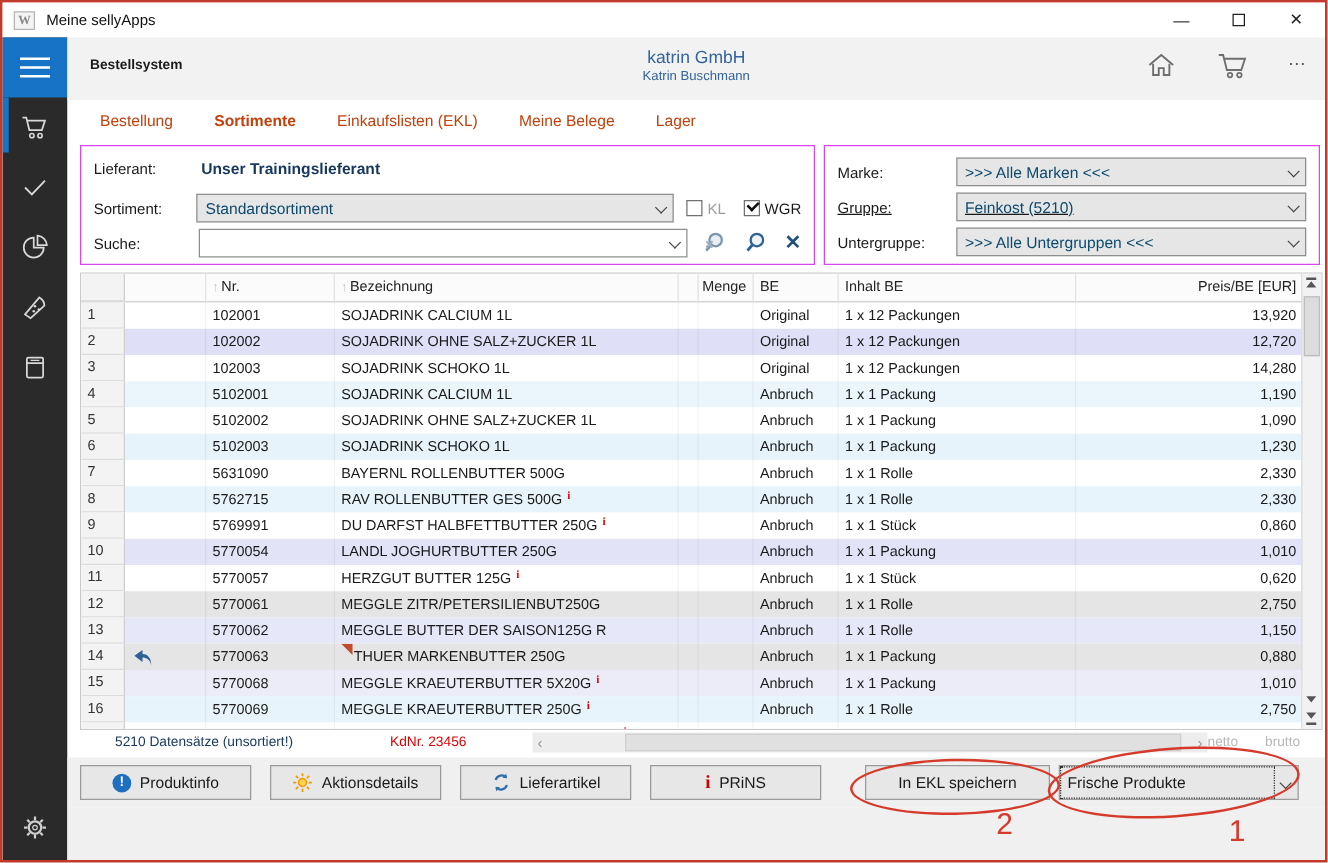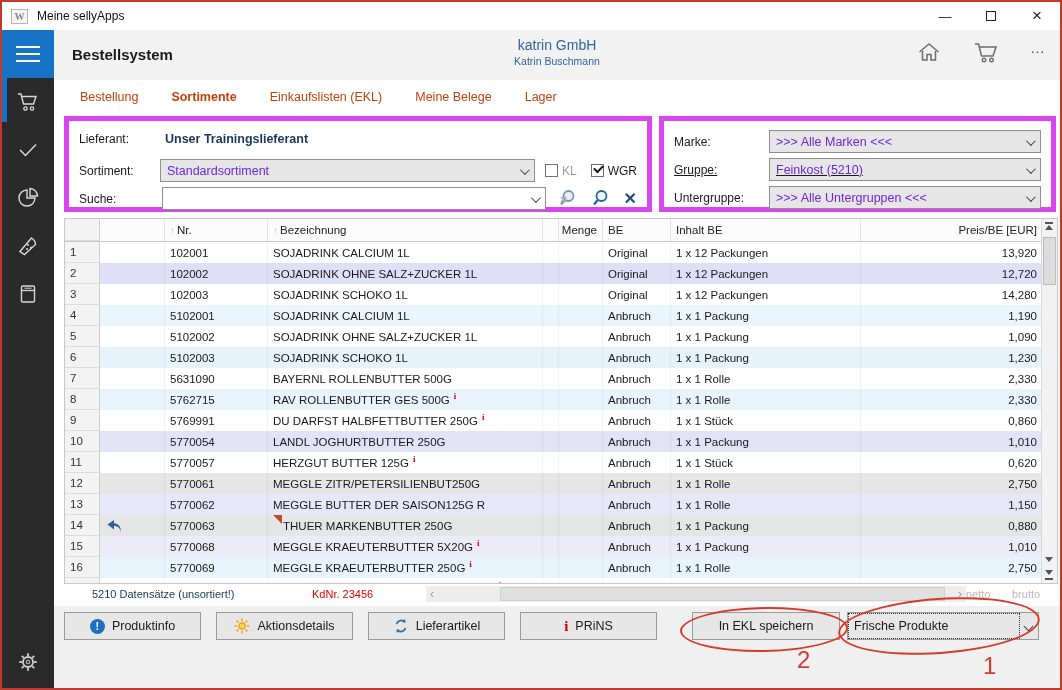--- a/index.html
+++ b/index.html
@@ -24,40 +24,40 @@
   .content { display:flex; height:658px; }
   .sidebar { width:52px; background:#2a2a2a; position:relative; flex:none; }
   .hamburger { width:52px; height:48px; background:#1673c5; display:flex; flex-direction:column; justify-content:center; align-items:center; gap:5px; }
   .hamburger div { width:24px; height:2px; background:#fff; }
   .side-item { width:52px; height:48px; display:flex; align-items:center; justify-content:center; }
   .active-strip { position:absolute; left:0; top:48px; width:5px; height:44px; background:#1673c5; }
   .side-gear { position:absolute; bottom:6px; left:0; width:52px; height:40px; display:flex; align-items:center; justify-content:center; }
   .main { flex:1; display:flex; flex-direction:column; background:#fff; position:relative; }
   
   .app-header { height:50px; background:#f2f2f2; position:relative; flex:none; }
-  .page-title { position:absolute; left:18px; top:16px; font-size:15px; font-weight:bold; }
+  .page-title { position:absolute; left:18px; top:16px; font-size:11px; font-weight:bold; }
   .company-block { position:absolute; left:0; right:0; top:7px; text-align:center; color:#31639c; }
   .company-name { font-size:14px; }
   .company-user { font-size:10.5px; margin-top:2px; }
   .header-icons { position:absolute; right:14px; top:9px; display:flex; align-items:center; gap:30px; }
   .dots { font-size:15px; color:#555; letter-spacing:1px; line-height:10px; padding-bottom:8px; }
   
   .tabs { height:34px; display:flex; align-items:center; padding-left:26px; gap:33px; flex:none; }
   .tab { font-size:12.5px; color:#c2410c; }
   .tab.active { font-weight:bold; }
   
   .filters { height:104px; display:flex; padding:2px 4px 6px 10px; gap:7px; flex:none; }
-  .fbox { border:5px solid #d946ef; height:96px; position:relative; }
+  .fbox { border:1px solid #d946ef; height:96px; position:relative; }
   .fbox.left { width:588px; }
   .fbox.right { flex:1; }
   .frow { position:absolute; left:10px; right:10px; display:flex; align-items:center; }
   .flabel { font-size:12px; color:#1a1a1a; }
   .lieferant-value { font-size:12.5px; font-weight:bold; color:#17375e; }
   .dd { height:23px; background:#e6e6e6; border:1px solid #8f8f8f; display:flex; align-items:center;
-       font-size:12.5px; padding-left:6px; position:relative; color:#6d28d9; }
+       font-size:12.5px; padding-left:6px; position:relative; color:#0c4a6e; }
   .dd .chev, .combo .chev { position:absolute; right:7px; top:8px; width:7px; height:7px;
        border-right:1.6px solid #444; border-bottom:1.6px solid #444; transform:rotate(45deg) translateY(-2px); }
   .combo { height:23px; background:#fff; border:1px solid #8f8f8f; position:relative; }
   .cb { display:flex; align-items:center; gap:4px; font-size:12px; }
   .cb .box { width:13px; height:13px; border:1px solid #707070; background:#fff; position:relative; }
   .cb .box.checked:after { content:""; position:absolute; left:2px; top:0px; width:7px; height:4px;
        border-left:2px solid #111; border-bottom:2px solid #111; transform:rotate(-45deg); }
   .cb.disabled { color:#9c9c9c; }
   .search-icons { display:flex; align-items:center; gap:14px; margin-left:12px; }
   .x-icon { font-size:16px; font-weight:bold; color:#1f5080; line-height:14px; }

